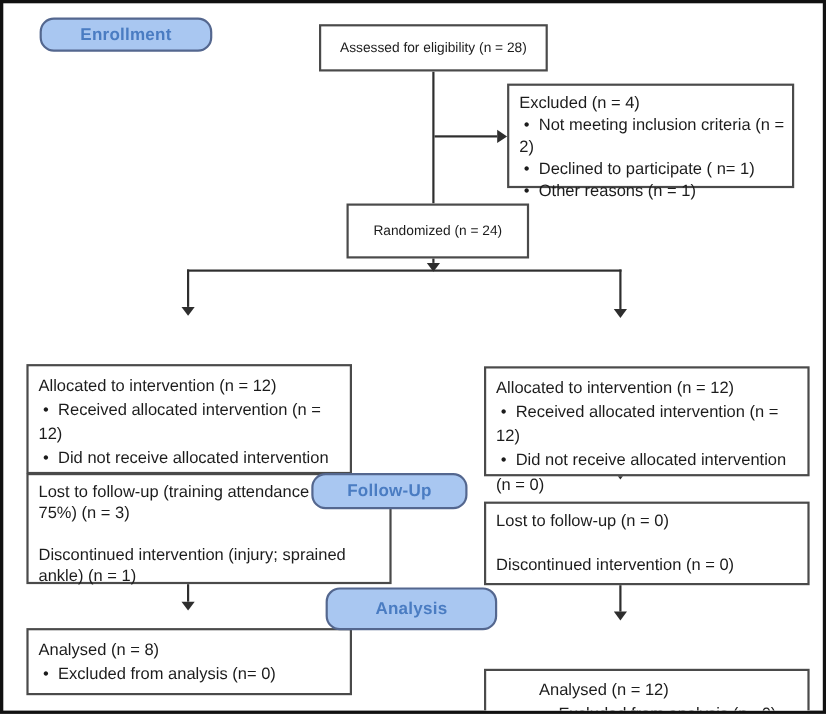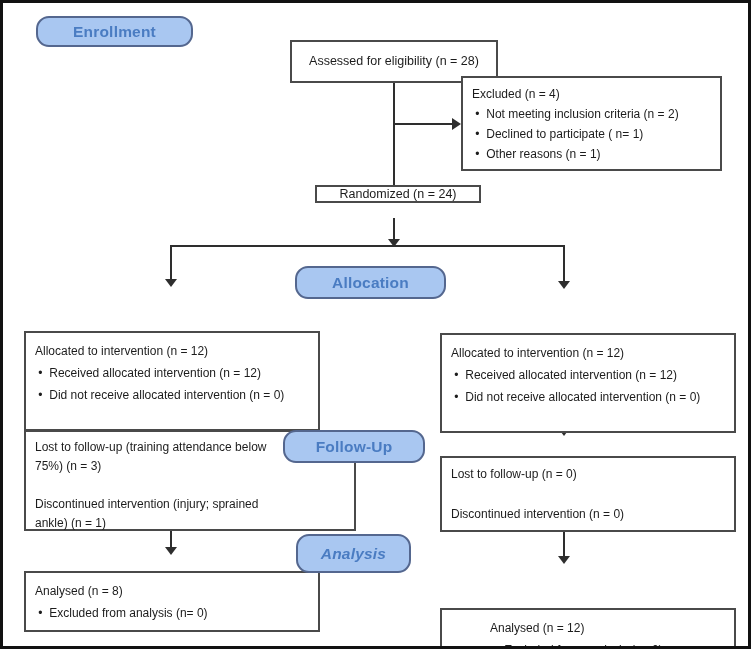--- a/index.html
+++ b/index.html
@@ -21,21 +21,21 @@
     border:3px solid var(--frame);
     background:var(--bg);
     overflow:hidden;
   }
   .box{
     position:absolute;
     box-sizing:border-box;
     background:var(--bg);
     border:2px solid var(--box-border);
     color:var(--text-color);
-    font-size:12px;
+    font-size:15px;
     line-height:19px;
     padding:6px 4px 6px 9px;
     white-space:pre-wrap;
     z-index:2;
   }
   .box.lh-tall{line-height:22px;padding-top:7px;margin-top:44px;}
   .box.center{
     display:flex;align-items:center;justify-content:center;
     text-align:center;font-size:12.5px;padding:0 4px;white-space:nowrap;
   }
@@ -88,28 +88,28 @@
   <div class="vline" style="left:167px;top:384px;height:35px;"></div>
   <div class="arrow-down" style="left:162px;top:419px;"></div>
   <div class="vline" style="left:560px;top:386px;height:39px;"></div>
   <div class="arrow-down" style="left:555px;top:425px;"></div>
 
   <div class="vline" style="left:167px;top:528px;height:16px;"></div>
   <div class="arrow-down" style="left:162px;top:544px;"></div>
   <div class="vline" style="left:560px;top:509px;height:44px;"></div>
   <div class="arrow-down" style="left:555px;top:553px;"></div>
 
-  <div class="box center" style="left:287px;top:37px;width:208px;height:43px;">Assessed for eligibility (n = 28)</div>
+  <div class="box center" style="left:287px;top:19px;width:208px;height:43px;">Assessed for eligibility (n = 28)</div>
 
   <div class="box" style="left:458px;top:73px;width:261px;height:95px;line-height:20px;">Excluded (n = 4)
  •  Not meeting inclusion criteria (n = 2)
  •  Declined to participate ( n= 1)
  •  Other reasons (n = 1)</div>
 
-  <div class="box center" style="left:312px;top:182px;width:166px;height:18px;">Randomized (n = 24)</div>
+  <div class="box center" style="left:312px;top:182px;width:166px;height:50px;">Randomized (n = 24)</div>
 
   <div class="box lh-tall" style="left:21px;top:284px;width:296px;height:100px;">Allocated to intervention (n = 12)
  •  Received allocated intervention (n = 12)
  •  Did not receive allocated intervention (n = 0)</div>
 
   <div class="box lh-tall" style="left:437px;top:286px;width:296px;height:100px;">Allocated to intervention (n = 12)
  •  Received allocated intervention (n = 12)
  •  Did not receive allocated intervention (n = 0)</div>
 
   <div class="box" style="left:21px;top:427px;width:332px;height:101px;">Lost to follow-up (training attendance below
@@ -123,19 +123,18 @@
 Discontinued intervention (n = 0)</div>
 
   <div class="box lh-tall" style="left:21px;top:524px;width:296px;height:61px;">Analysed (n = 8)
  •  Excluded from analysis (n= 0)</div>
 
   <div class="box lh-tall" style="left:437px;top:561px;width:296px;height:71px;padding-left:48px;">Analysed (n = 12)
  •  Excluded from analysis (n= 0)</div>
 
   <div class="stage-label" style="left:33px;top:13px;width:157px;height:31px;">Enrollment</div>
 
-  <div class="stage-label" style="left:292px;top:263px;width:151px;height:33px;">Allocation</div>
 
   <div class="stage-label" style="left:280px;top:409px;width:142px;height:33px;margin-top:18px;">Follow-Up</div>
 
-  <div class="stage-label" style="left:293px;top:531px;width:115px;height:39px;font-style:italic;">Analysis</div>
+  <div class="stage-label" style="left:293px;top:531px;width:156px;height:39px;">Analysis</div>
 
 </div>
 
 </body></html>

